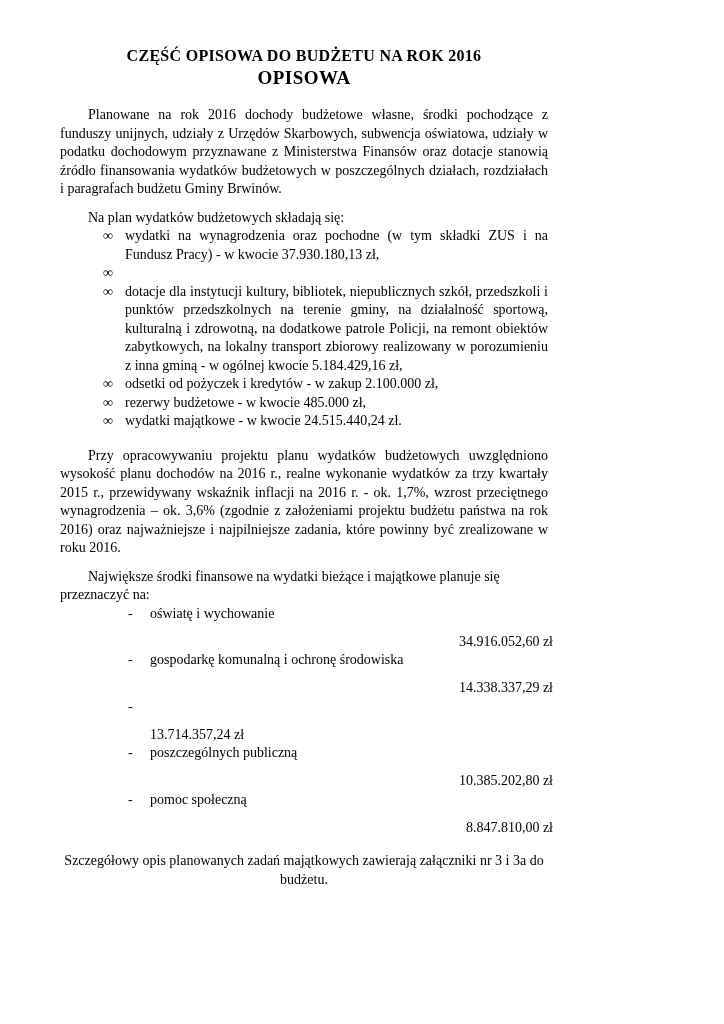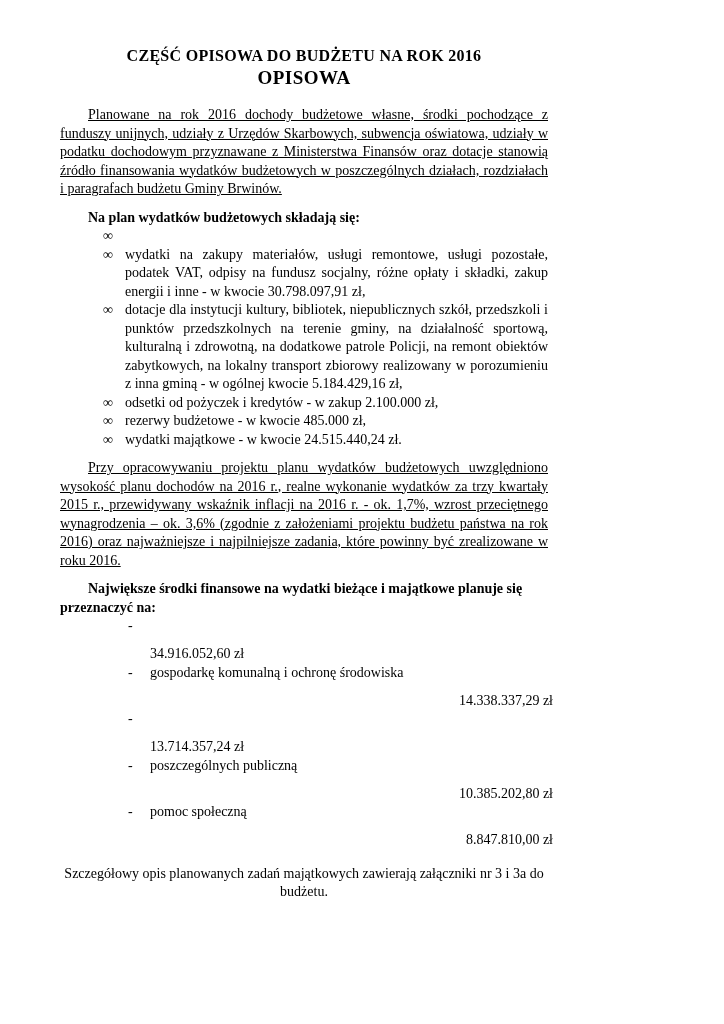--- a/index.html
+++ b/index.html
@@ -33,40 +33,39 @@
     font-size: 19px;
     line-height: 24px;
     font-weight: bold;
     text-align: center;
     letter-spacing: 0.5px;
   }
   .para {
     margin: 0;
     text-align: justify;
   }
-  .indent { text-indent: 28px; text-decoration: underline; }
+  .indent { text-indent: 28px; }
   .intro-line {
     margin: 10px 0 0 0;
     text-align: left;
     text-indent: 28px;
-    font-weight: bold;
   }
   .bullet-list { margin: 0; }
   .bullet-row { display: flex; }
   .bullet-marker {
     flex: none;
     width: 22px;
     margin-left: 43px;
     text-align: left;
   }
   .bullet-text {
     flex: 1;
     text-align: justify;
   }
-  .block-gap { margin-top: 10px; }
+  .block-gap { margin-top: 16px; }
   .alloc-list { margin: 0; }
   .alloc-row {
     display: flex;
     margin-left: 68px;
     width: 425px;
   }
   .alloc-dash {
     flex: none;
     width: 22px;
   }
@@ -85,24 +84,24 @@
   <h1 class="doc-title">CZĘŚĆ OPISOWA DO BUDŻETU NA ROK 2016</h1>
   <h2 class="doc-subtitle">OPISOWA</h2>
 
   <p class="para indent">Planowane na rok 2016 dochody budżetowe własne, środki pochodzące z funduszy unijnych, udziały z Urzędów Skarbowych, subwencja oświatowa, udziały w podatku dochodowym przyznawane z Ministerstwa Finansów oraz dotacje stanowią źródło finansowania wydatków budżetowych w poszczególnych działach, rozdziałach i paragrafach budżetu Gminy Brwinów.</p>
 
   <p class="intro-line">Na plan wydatków budżetowych składają się:</p>
 
   <div class="bullet-list">
     <div class="bullet-row">
       <span class="bullet-marker">∞</span>
+      <span class="bullet-text">wydatki na wynagrodzenia oraz pochodne (w tym składki ZUS i na Fundusz Pracy) - w kwocie 37.930.180,13 zł,</span>
     </div>
     <div class="bullet-row">
       <span class="bullet-marker">∞</span>
-      <span class="bullet-text">wydatki na zakupy materiałów, usługi remontowe, usługi pozostałe, podatek VAT, odpisy na fundusz socjalny, różne opłaty i składki, zakup energii i inne - w kwocie 30.798.097,91 zł,</span>
     </div>
     <div class="bullet-row">
       <span class="bullet-marker">∞</span>
       <span class="bullet-text">dotacje dla instytucji kultury, bibliotek, niepublicznych szkół, przedszkoli i punktów przedszkolnych na terenie gminy, na działalność sportową, kulturalną i zdrowotną, na dodatkowe patrole Policji, na remont obiektów zabytkowych, na lokalny transport zbiorowy realizowany w porozumieniu z inna gminą - w ogólnej kwocie 5.184.429,16 zł,</span>
     </div>
     <div class="bullet-row">
       <span class="bullet-marker">∞</span>
       <span class="bullet-text">odsetki od pożyczek i kredytów - w zakup 2.100.000 zł,</span>
     </div>
     <div class="bullet-row">
@@ -115,20 +114,21 @@
     </div>
   </div>
 
   <p class="para indent block-gap">Przy opracowywaniu projektu planu wydatków budżetowych uwzględniono wysokość planu dochodów na 2016 r., realne wykonanie wydatków za trzy kwartały 2015 r., przewidywany wskaźnik inflacji na 2016 r. - ok. 1,7%, wzrost przeciętnego wynagrodzenia – ok. 3,6% (zgodnie z założeniami projektu budżetu państwa na rok 2016) oraz najważniejsze i najpilniejsze zadania, które powinny być zrealizowane w roku 2016.</p>
 
   <p class="intro-line">Największe środki finansowe na wydatki bieżące i majątkowe planuje się przeznaczyć na:</p>
 
   <div class="alloc-list">
     <div class="alloc-row">
       <span class="alloc-dash">-</span>
+      <span class="alloc-label">oświatę i wychowanie</span>
       <span class="alloc-amount">34.916.052,60 zł</span>
     </div>
     <div class="alloc-row">
       <span class="alloc-dash">-</span>
       <span class="alloc-label">gospodarkę komunalną i ochronę środowiska</span>
       <span class="alloc-amount">14.338.337,29 zł</span>
     </div>
     <div class="alloc-row">
       <span class="alloc-dash">-</span>
       <span class="alloc-amount">13.714.357,24 zł</span>

